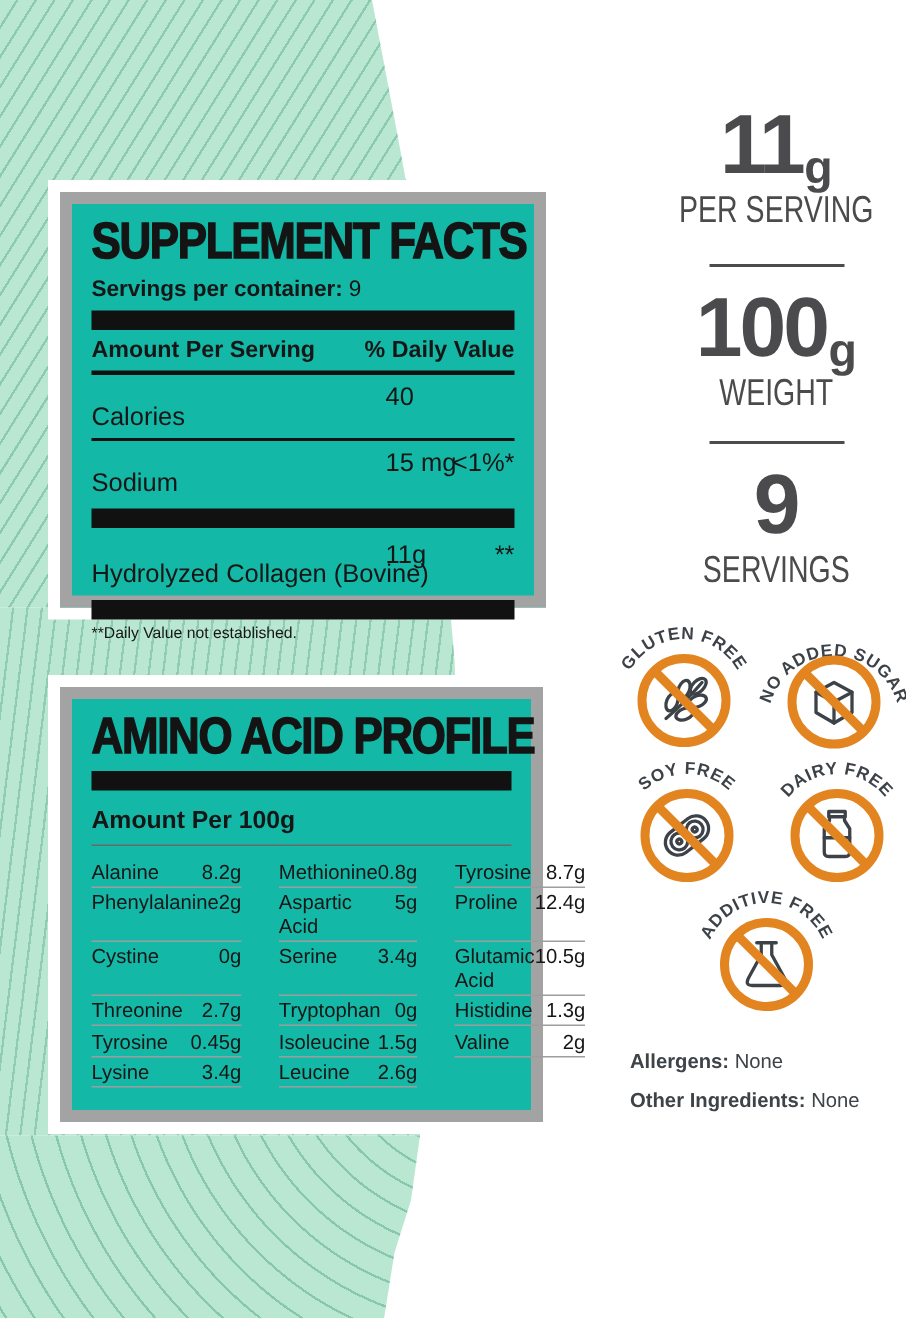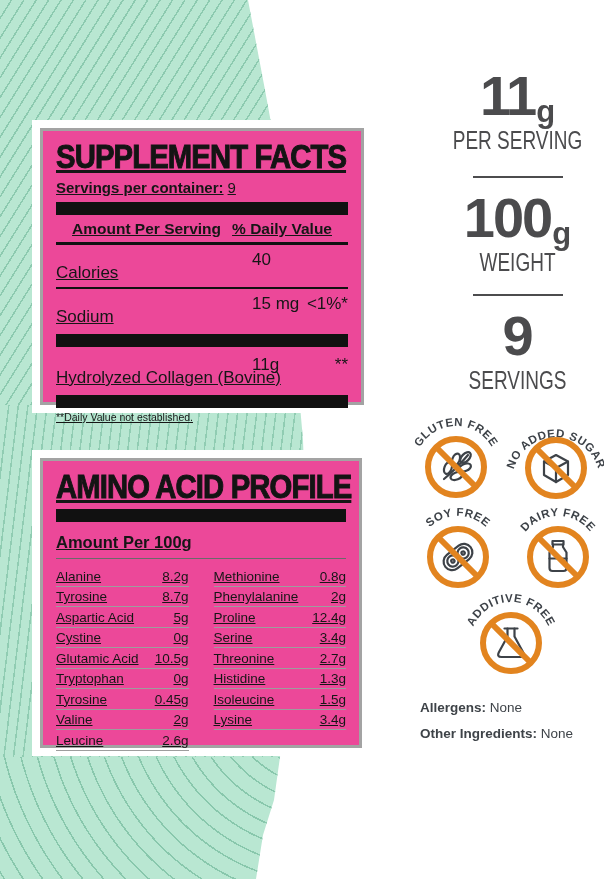--- a/index.html
+++ b/index.html
@@ -12,44 +12,44 @@
       304px 470px,299px 560px,292px 640px,284px 720px,280px 757px,274px 800px,263px 835px,256px 879px,0 879px);}
   .bg-top,.bg-mid,.bg-bot{position:absolute;left:0;width:100%;background-color:#b9e7d2;}
   .bg-top{top:0;height:405px;
     background-image:repeating-linear-gradient(122deg,rgba(0,0,0,0) 0 9px,rgba(104,178,147,.55) 9px 10.5px);}
   .bg-mid{top:405px;height:352px;
     background-image:repeating-linear-gradient(97deg,rgba(0,0,0,0) 0 8px,rgba(104,178,147,.5) 8px 9.5px);}
   .bg-bot{top:757px;height:122px;
     background-image:repeating-radial-gradient(circle at 330px -80px,rgba(0,0,0,0) 0 14.5px,rgba(104,178,147,.6) 14.5px 16px);}
 
   
-  .panel{position:absolute;left:40px;background:#ec4899;border:3px solid #a3a3a3;box-sizing:border-box;
-         box-shadow:0 0 0 8px #fff;text-decoration:underline;}
+  .panel{position:absolute;left:40px;background:#14b8a6;border:8px solid #a3a3a3;box-sizing:border-box;
+         box-shadow:0 0 0 8px #fff;}
   .sf{top:128px;width:324px;height:277px;padding:5px 13px 6px;}
   .aa{top:458px;width:322px;height:290px;padding:5px 13px 6px;}
 
   .big-title{font-size:34px;font-weight:900;line-height:1;letter-spacing:-1px;margin:3px 0 6px;
      white-space:nowrap;transform:scaleX(.86);transform-origin:0 50%;color:#141414;
      -webkit-text-stroke:1px #141414;}
   .sline{font-size:15px;margin:4px 0;}
   .sline .lbl{font-weight:bold;}
   .sline .val{margin-left:4px;}
   .bar{height:13px;background:#111;margin:6px 0 5px;}
-  .hdr{display:flex;justify-content:space-between;font-weight:bold;font-size:15.5px;margin:5px 16px 4px;}
+  .hdr{display:flex;justify-content:space-between;font-weight:bold;font-size:15.5px;margin:5px 0 4px;}
   .rule{height:3px;background:#111;}
   .srow{position:relative;font-size:17px;padding:18px 0 4px;}
   .srow .amt{position:absolute;left:196px;top:5px;}
   .srow .dv{position:absolute;right:0;top:5px;}
   .srow.sep{border-bottom:2px solid #111;}
   .bar.tight{margin:3px 0;}
   .foot{font-size:10.5px;line-height:1.3;margin-top:3px;}
 
   .aa-sub{font-weight:bold;font-size:16.5px;margin:11px 0 6px;}
   .aa-subrule{height:1px;background:#6a6a6a;margin-bottom:7px;}
-  .aa-grid{display:grid;grid-template-columns:1fr 1fr;column-gap:25px;}
+  .aa-grid{display:grid;grid-template-columns:1fr 1fr 1fr;column-gap:25px;}
   .acell{display:flex;justify-content:space-between;font-size:13.5px;line-height:1.15;
          padding:2.5px 0 1.5px;border-bottom:1px solid #9d9d9d;}
 
   
   .stats{position:absolute;left:410px;top:0;width:215px;text-align:center;color:#4b4b4d;}
   .stat{position:absolute;left:0;width:100%;}
   .stat-value{display:flex;justify-content:center;align-items:flex-end;
       font-weight:900;font-size:56px;line-height:.92;letter-spacing:-2px;}
   .stat-unit{font-size:31px;font-weight:900;letter-spacing:0;transform:translateY(5px);margin-left:1px;}
   .stat-label{font-size:25px;line-height:1;margin-top:6px;transform:scaleX(.76);letter-spacing:0;}

